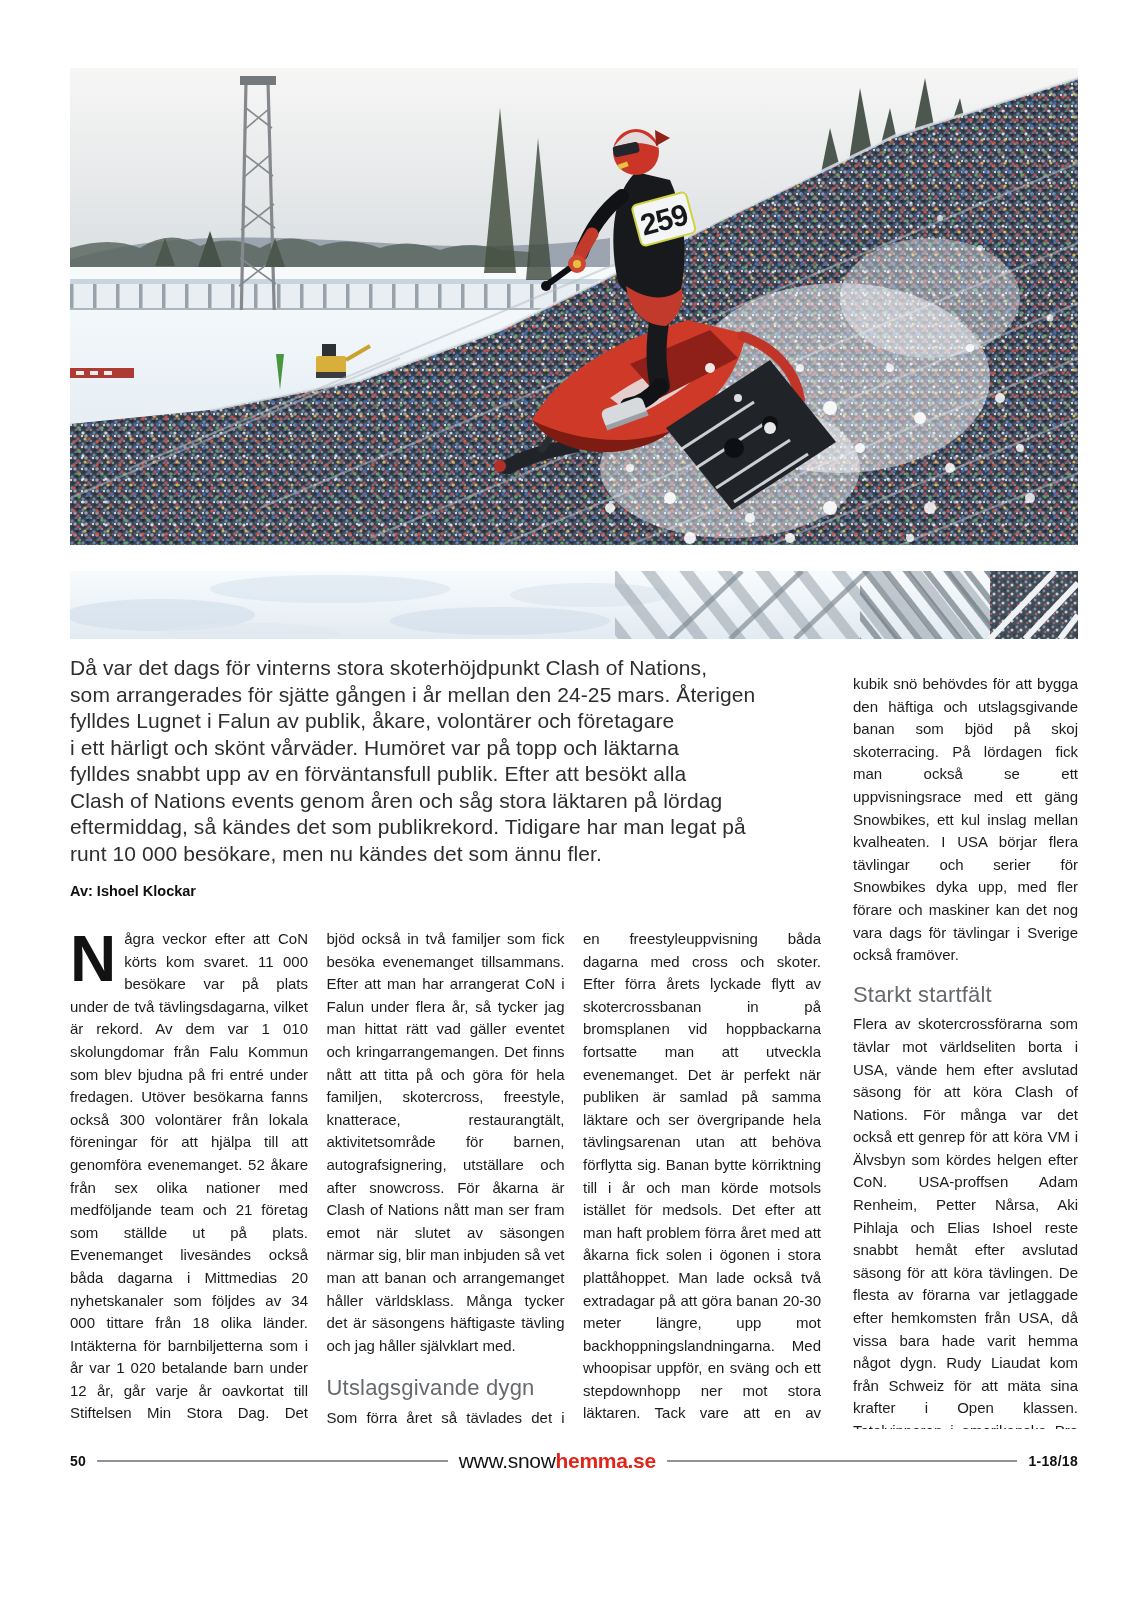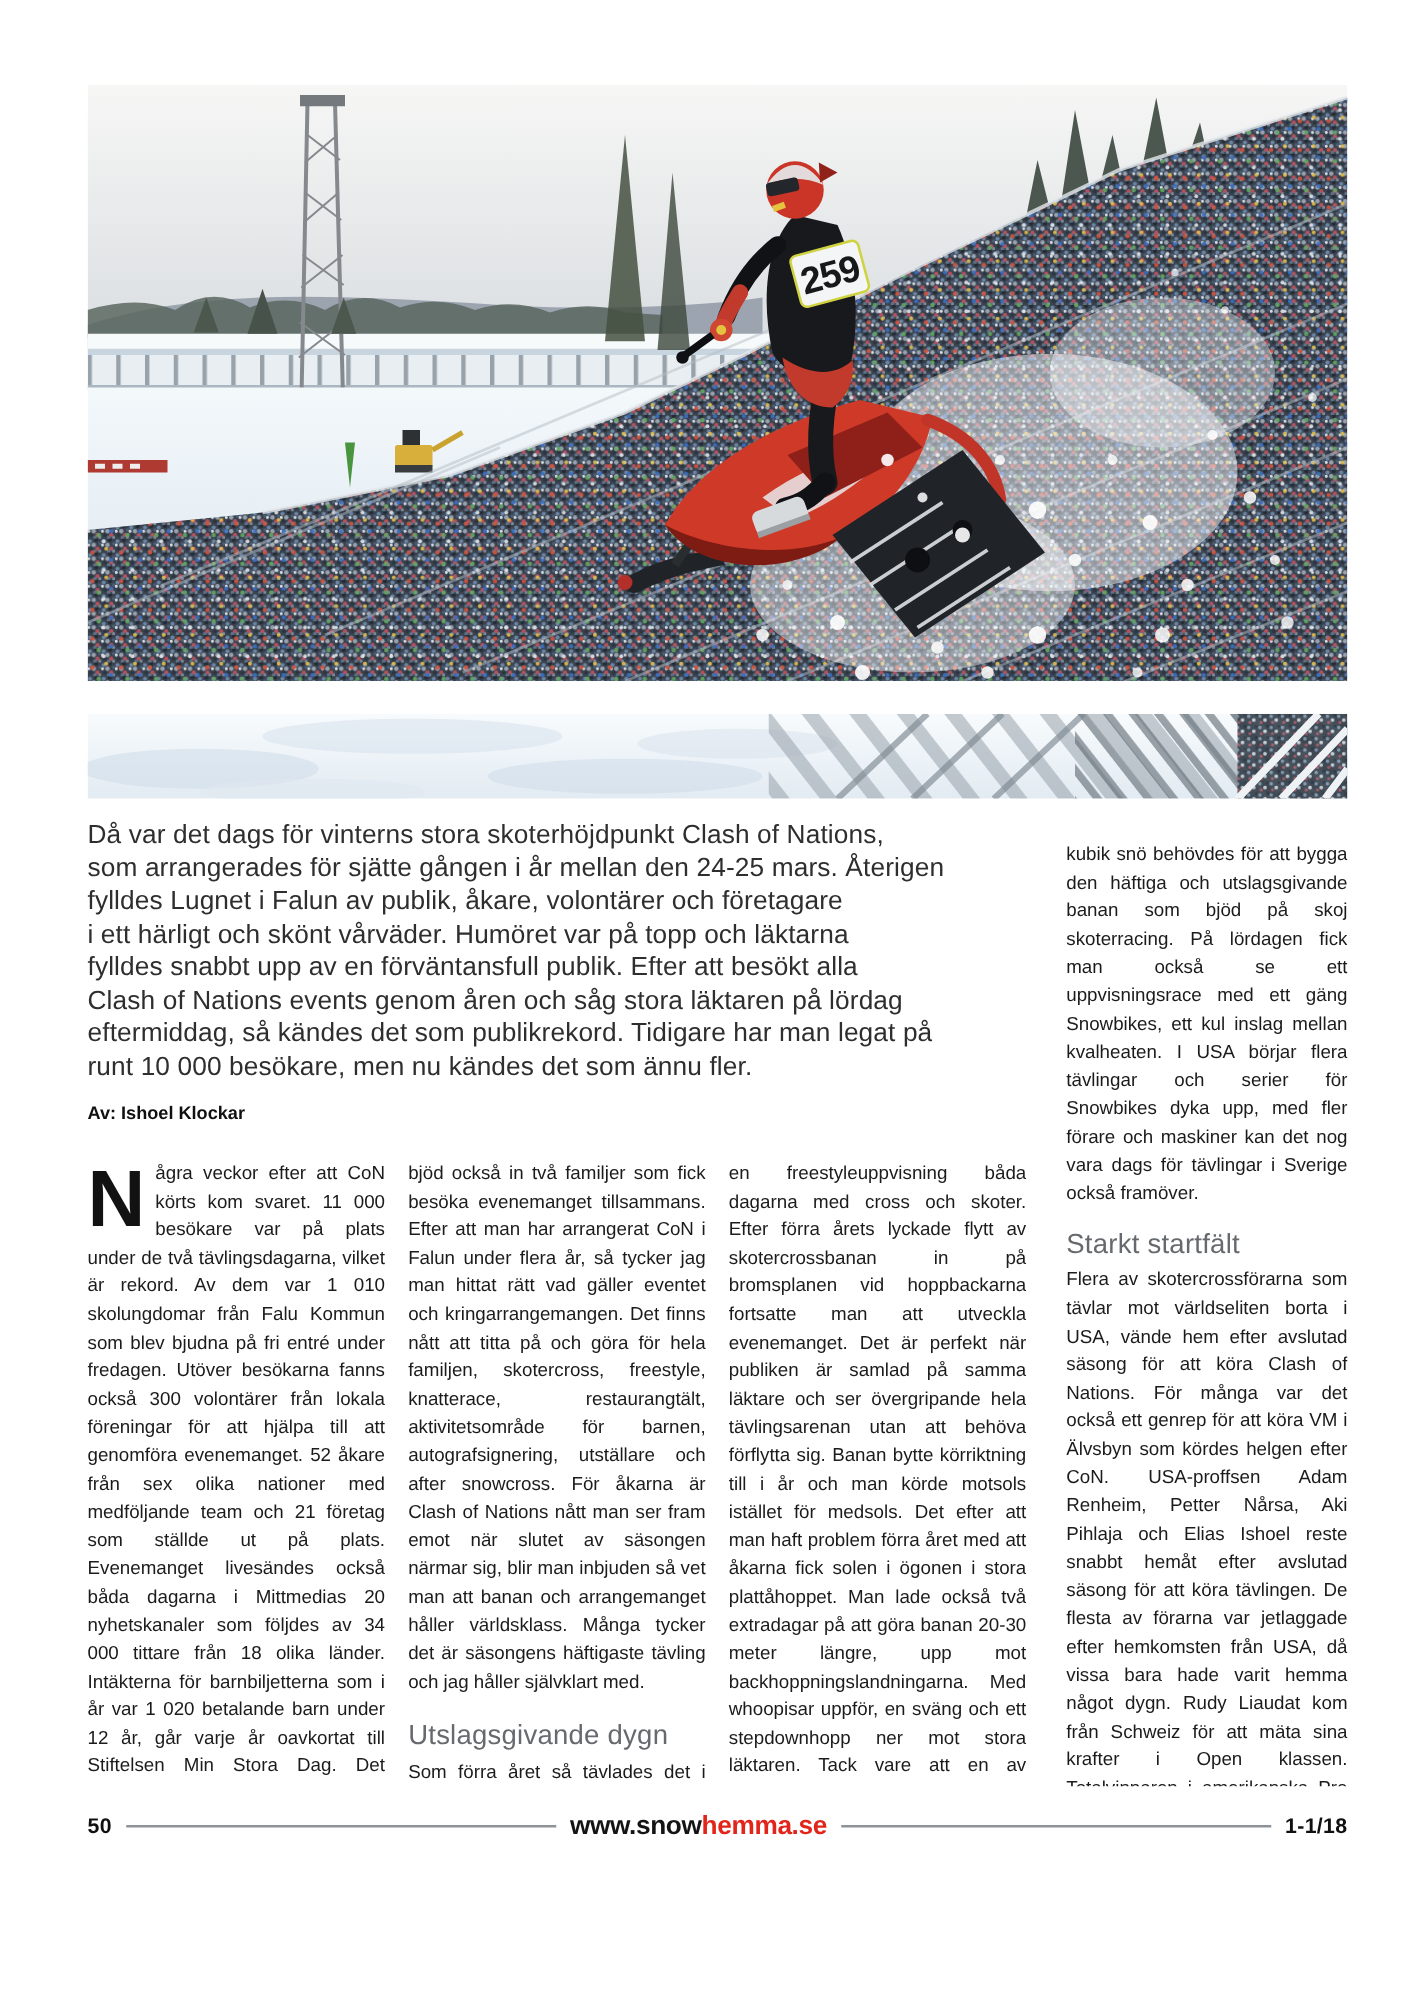--- a/index.html
+++ b/index.html
@@ -17,23 +17,23 @@
   .byline{margin:16px 0 0 0;font-size:14.5px;font-weight:700;color:#101010;}
   .cols{display:flex;gap:18.5px;margin-top:29px;height:500px;overflow:hidden;}
   .bodycol{width:238px;font-size:15px;line-height:22.6px;text-align:justify;color:#1b1b1b;hyphens:auto;}
   .bodycol p{margin:0;}
   .subhead{margin:20px 0 7px 0;font-size:22px;font-weight:400;color:#66696d;text-align:left;letter-spacing:0.2px;}
   .right-zone .col4a{margin-top:18px;}
   .right-zone .subhead{margin-top:17px;}
   .dropcap{float:left;font-size:64px;line-height:54px;font-weight:700;color:#121212;padding:4px 8px 0 0;}
   .footer{display:flex;align-items:center;gap:11px;margin-top:18px;height:28px;}
   .rule{flex:1;height:0;border-top:2px solid #8d9398;}
-  .pagenum,.issue{font-size:17px;font-weight:700;color:#101010;letter-spacing:0.3px;}
+  .pagenum,.issue{font-size:14px;font-weight:700;color:#101010;letter-spacing:0.3px;}
   .logo{font-size:21px;letter-spacing:-0.3px;white-space:nowrap;}
-  .logo-black{color:#141414;font-weight:700;margin-top:24px;}
+  .logo-black{color:#141414;font-weight:400;margin-top:24px;}
   .logo-red{color:#e1251b;font-weight:700;}
   .headline-svg text{font-family:"Liberation Sans",sans-serif;}
 </style>
 </head>
 <body>
 
 <div class="page">
 
   <div class="photo-main">
     <svg width="1008" height="477" viewBox="0 0 1008 477" preserveAspectRatio="none">
@@ -283,16 +283,16 @@
       <h3 class="subhead">Starkt startfält</h3>
       <p>Flera av skotercrossförarna som tävlar mot världseliten borta i USA, vände hem efter avslutad säsong för att köra Clash of Nations. För många var det också ett genrep för att köra VM i Älvsbyn som kördes helgen efter CoN. USA-proffsen Adam Renheim, Petter Nårsa, Aki Pihlaja och Elias Ishoel reste snabbt hemåt efter avslutad säsong för att köra tävlingen. De flesta av förarna var jetlaggade efter hemkomsten från USA, då vissa bara hade varit hemma något dygn. Rudy Liaudat kom från Schweiz för att mäta sina krafter i Open klassen. Totalvinnaren i amerikanska Pro AM Woman klassen, Elina Öhman kom som enda kvinna att tävla i Stock klassen. Även de amerikanska förarna Travis Muller och AJ Stoffle kom för att köra Pro Stock. Självklart fanns också de skandinaviska</p>
     </div>
   </div>
 
   <div class="footer">
     <span class="pagenum">50</span>
     <span class="rule"></span>
     <span class="logo"><span class="logo-black">www.snow</span><span class="logo-red">hemma.se</span></span>
     <span class="rule"></span>
-    <span class="issue">1-1/18</span>
+    <span class="issue">1-18/18</span>
   </div>
 
 </div>
 
 </body></html>

